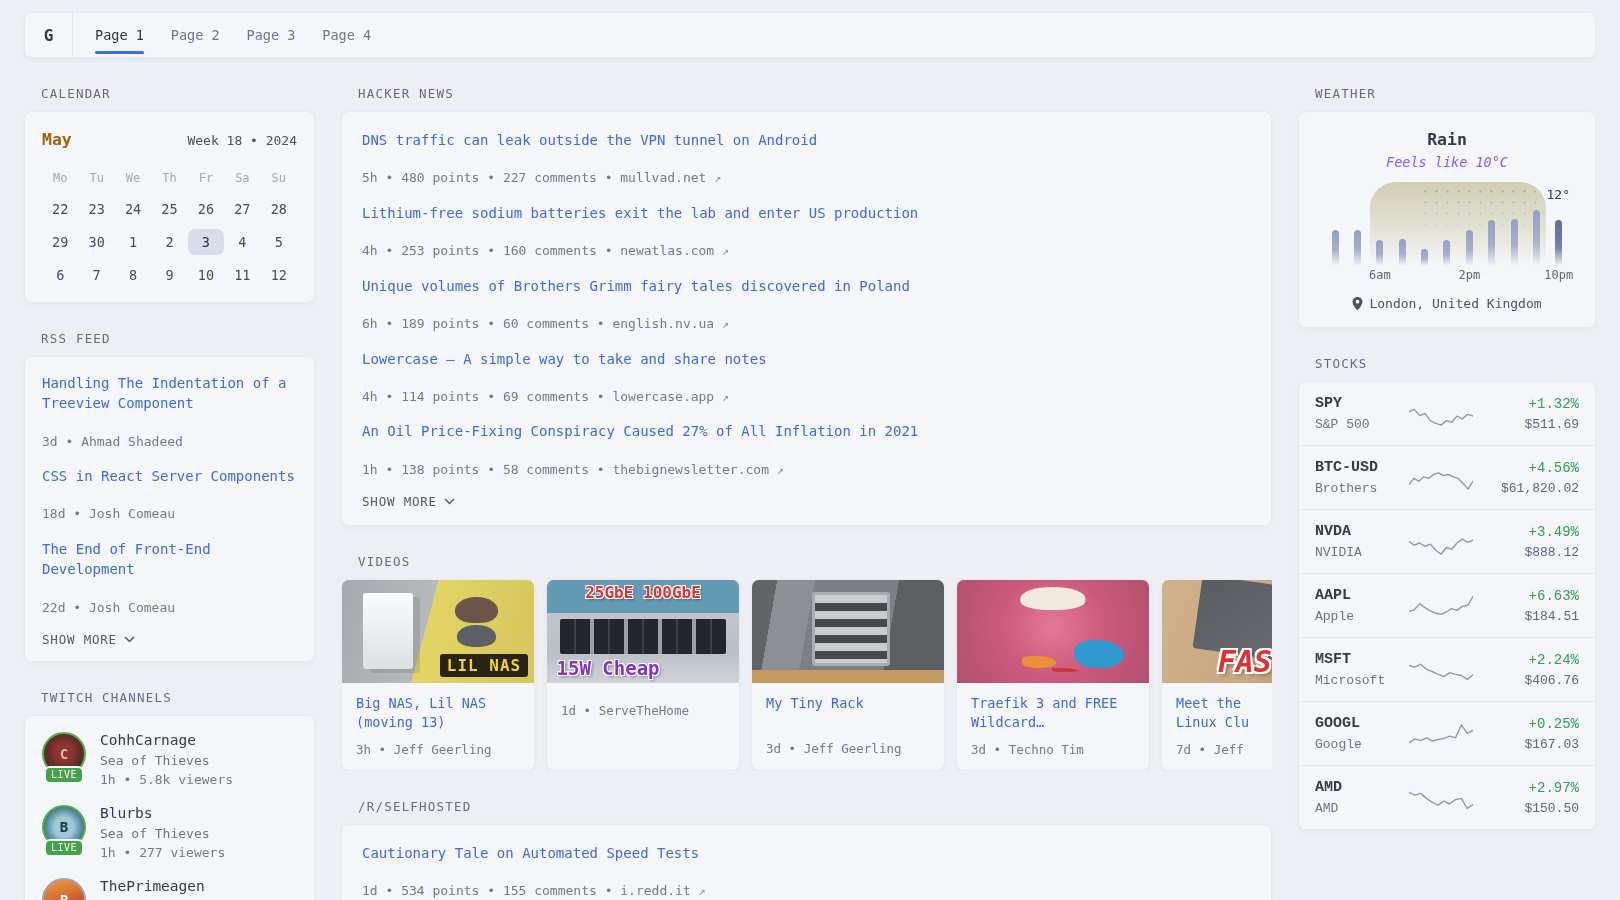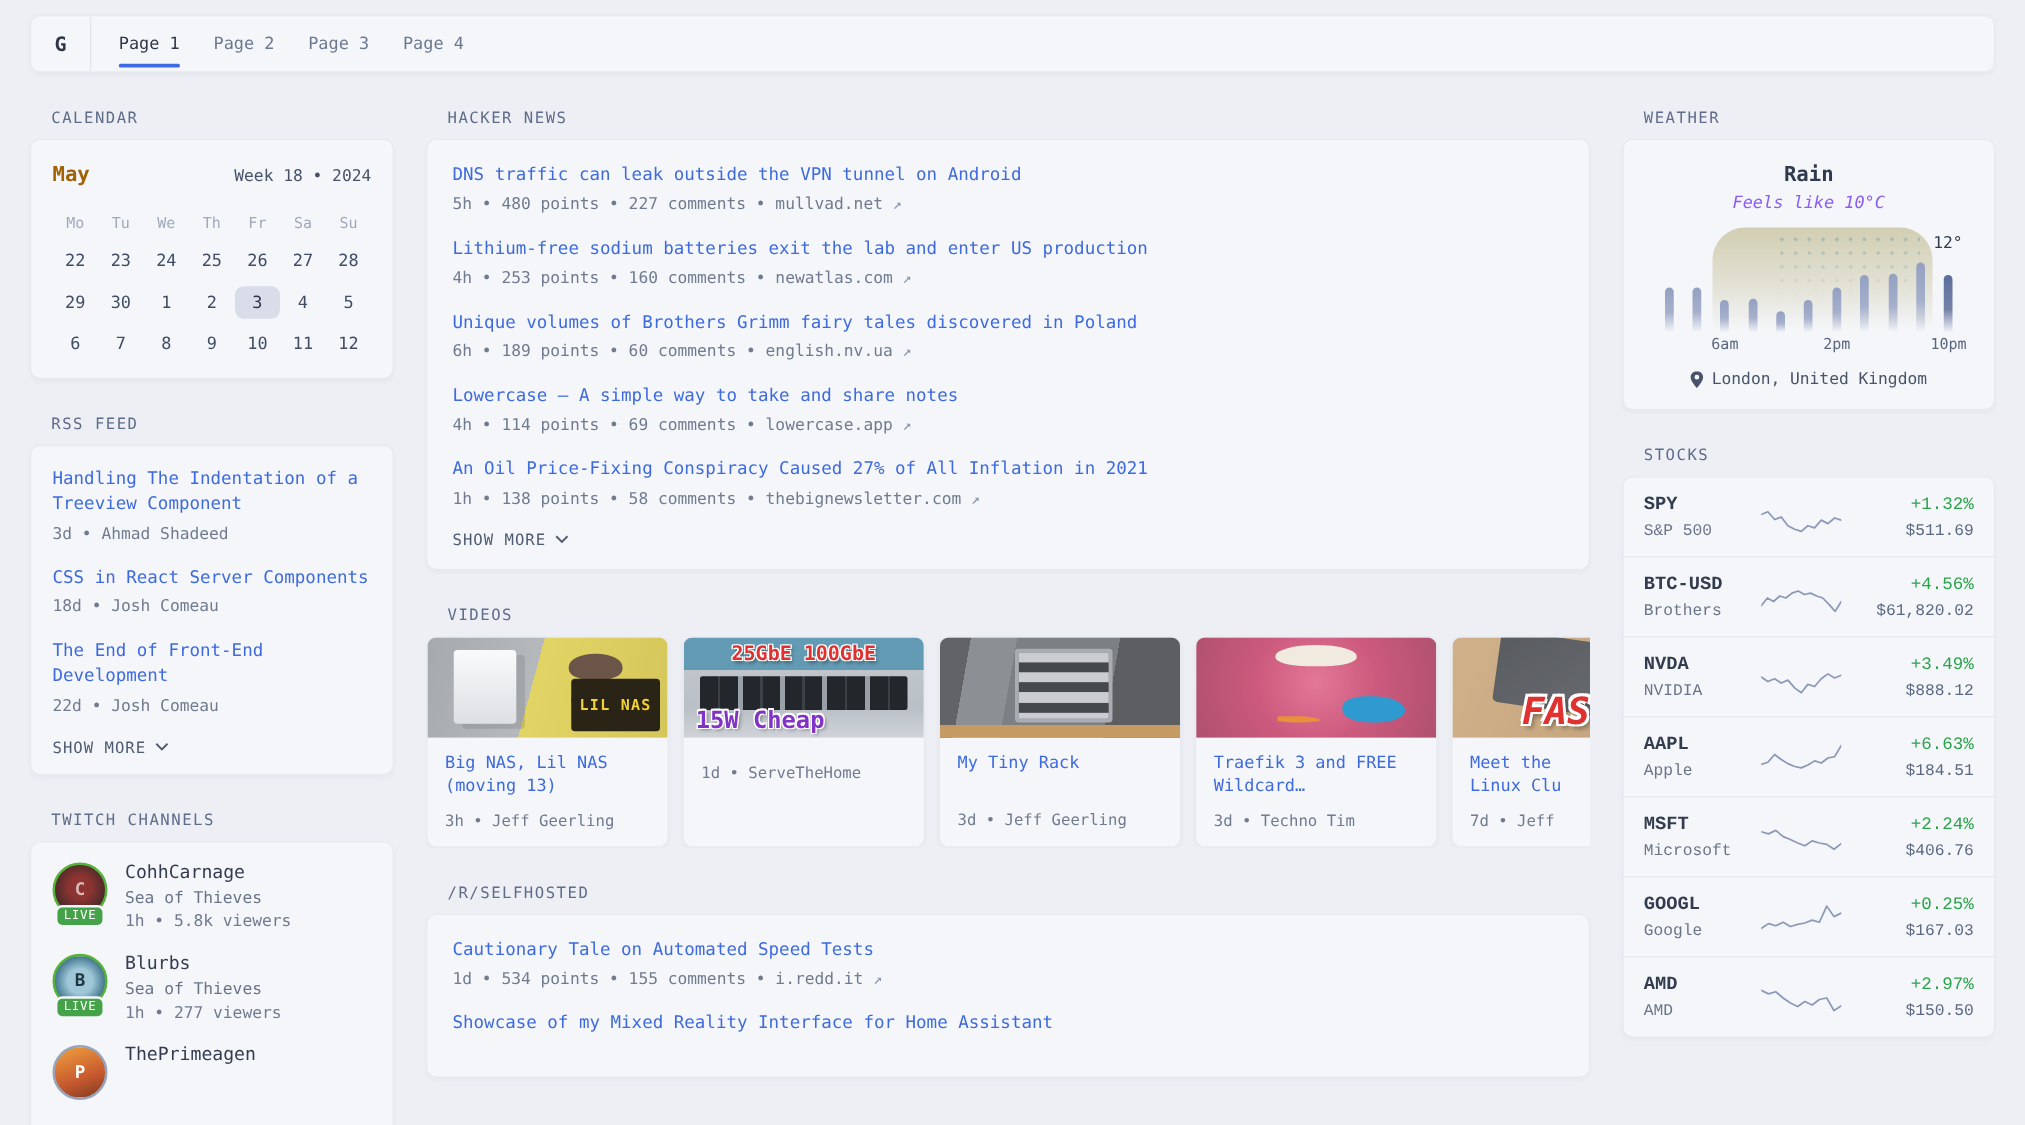--- a/index.html
+++ b/index.html
@@ -42,21 +42,21 @@
   .cal-week { font-size:13px; color:#46516a; }
   .cal-grid { display:grid; grid-template-columns:repeat(7,1fr); row-gap:7px; margin-top:18px; text-align:center; }
   .cal-h { font-size:12px; color:#a0a9bc; padding:4px 0; }
   .cal-d { font-size:13.5px; color:#414d66; padding:5px 0; border-radius:7px; }
   .cal-d.sel { background:#d8dde9; color:#2b3448; }
 
   
   .feed-card { padding:16px 17px 14px; }
   .feed-item { margin-bottom:16px; }
   .feed-title { display:block; color:#3d6ade; font-size:14px; line-height:1.45; }
-  .feed-meta { color:#707b90; font-size:13px; margin-top:5px; line-height:1.35; }
+  .feed-meta { color:#707b90; font-size:13px; margin-top:19px; line-height:1.35; }
   .ext-arrow { color:#8292ab; font-size:12px; }
   .show-more { display:flex; align-items:center; gap:7px; color:#4e5a70;
     font-size:12.5px; letter-spacing:.8px; margin-top:14px; cursor:pointer; }
   .show-more svg { stroke:#4e5a70; }
 
   .hn-card { padding:18px 20px 16px; }
   .hn-card .feed-title { font-size:14px; }
 
   
   .tw-card { padding:16px 17px; }
@@ -74,34 +74,34 @@
     background:#44a248; color:#fff; font-size:10px; letter-spacing:.5px;
     padding:1px 5px 2px; border-radius:4px; box-shadow:0 0 0 2px #f4f6f9; }
   .tw-name { display:block; font-size:14.5px; color:#333c4e; }
   .tw-game { font-size:13px; color:#6a7489; margin-top:5px; }
   .tw-meta { font-size:13px; color:#707b90; margin-top:4px; }
 
   
   .videos-row { display:flex; gap:11px; overflow:hidden; }
   .video-card { flex:0 0 194px; background:#f4f6f9; border:1px solid #e7eaf1;
     border-radius:8px; overflow:hidden; box-shadow:0 2px 4px rgba(30,40,60,.04); }
-  .thumb { position:relative; display:block; height:80px; overflow:hidden; }
+  .thumb { position:relative; display:block; height:103px; overflow:hidden; }
   .twash { position:absolute; inset:0; background:rgba(238,241,246,.24); }
   .v-body { padding:11px 14px 13px; }
   .v-title { display:block; color:#3d6ade; font-size:13.5px; line-height:1.42; min-height:38px; }
   .v-title div { white-space:nowrap; }
   .v-meta { color:#707b90; font-size:12.5px; margin-top:9px; white-space:nowrap; }
 
   .thumb-lilnas { background:linear-gradient(105deg,#8f9397 0%,#a4a8ab 44%,#decb37 44%,#cdb82a 100%); }
   .thumb-lilnas::before { content:""; position:absolute; left:11%; top:12%; width:26%; height:74%;
     background:linear-gradient(#fdfdfd,#d8dadd); border-radius:3px; box-shadow:7px 4px 0 rgba(0,0,0,.15); }
   .thumb-lilnas::after { content:""; position:absolute; right:19%; top:16%; width:22%; height:26%;
     border-radius:50% 50% 42% 42%; background:#6b5448; box-shadow:0 26px 0 -2px #5c6066; }
   .thumb-lilnas .tt1 { position:absolute; right:3%; bottom:6%; background:#2a2417; color:#f2d22e;
-    font-weight:700; font-size:12px; padding:14px 7px; border-radius:3px; letter-spacing:1px; z-index:2; }
+    font-weight:700; font-size:16px; padding:2px 7px; border-radius:3px; letter-spacing:1px; z-index:2; }
 
   .thumb-switch { background:linear-gradient(#b9bec5,#aab0b8 70%,#c6cad0); }
   .thumb-switch::before { content:""; position:absolute; top:0; left:0; right:0; height:32%; background:#39809f; }
   .thumb-switch::after { content:""; position:absolute; left:7%; top:38%; width:86%; height:34%;
     background:repeating-linear-gradient(90deg,#23262b 0 14px,#3c4148 14px 16px,#23262b 16px 30px,#9aa0a8 30px 34px);
     border-radius:2px; }
   .thumb-switch .tt1 { position:absolute; top:3%; left:50%; transform:translateX(-50%); color:#e03131;
     font-weight:800; font-size:16px; white-space:nowrap; z-index:2;
     text-shadow:-1px -1px 0 #fff,1px -1px 0 #fff,-1px 1px 0 #fff,1px 1px 0 #fff,2px 2px 3px rgba(0,0,0,.4); }
   .thumb-switch .tt2 { position:absolute; bottom:4%; left:5%; color:#8233c5; font-weight:800; font-size:19px;

